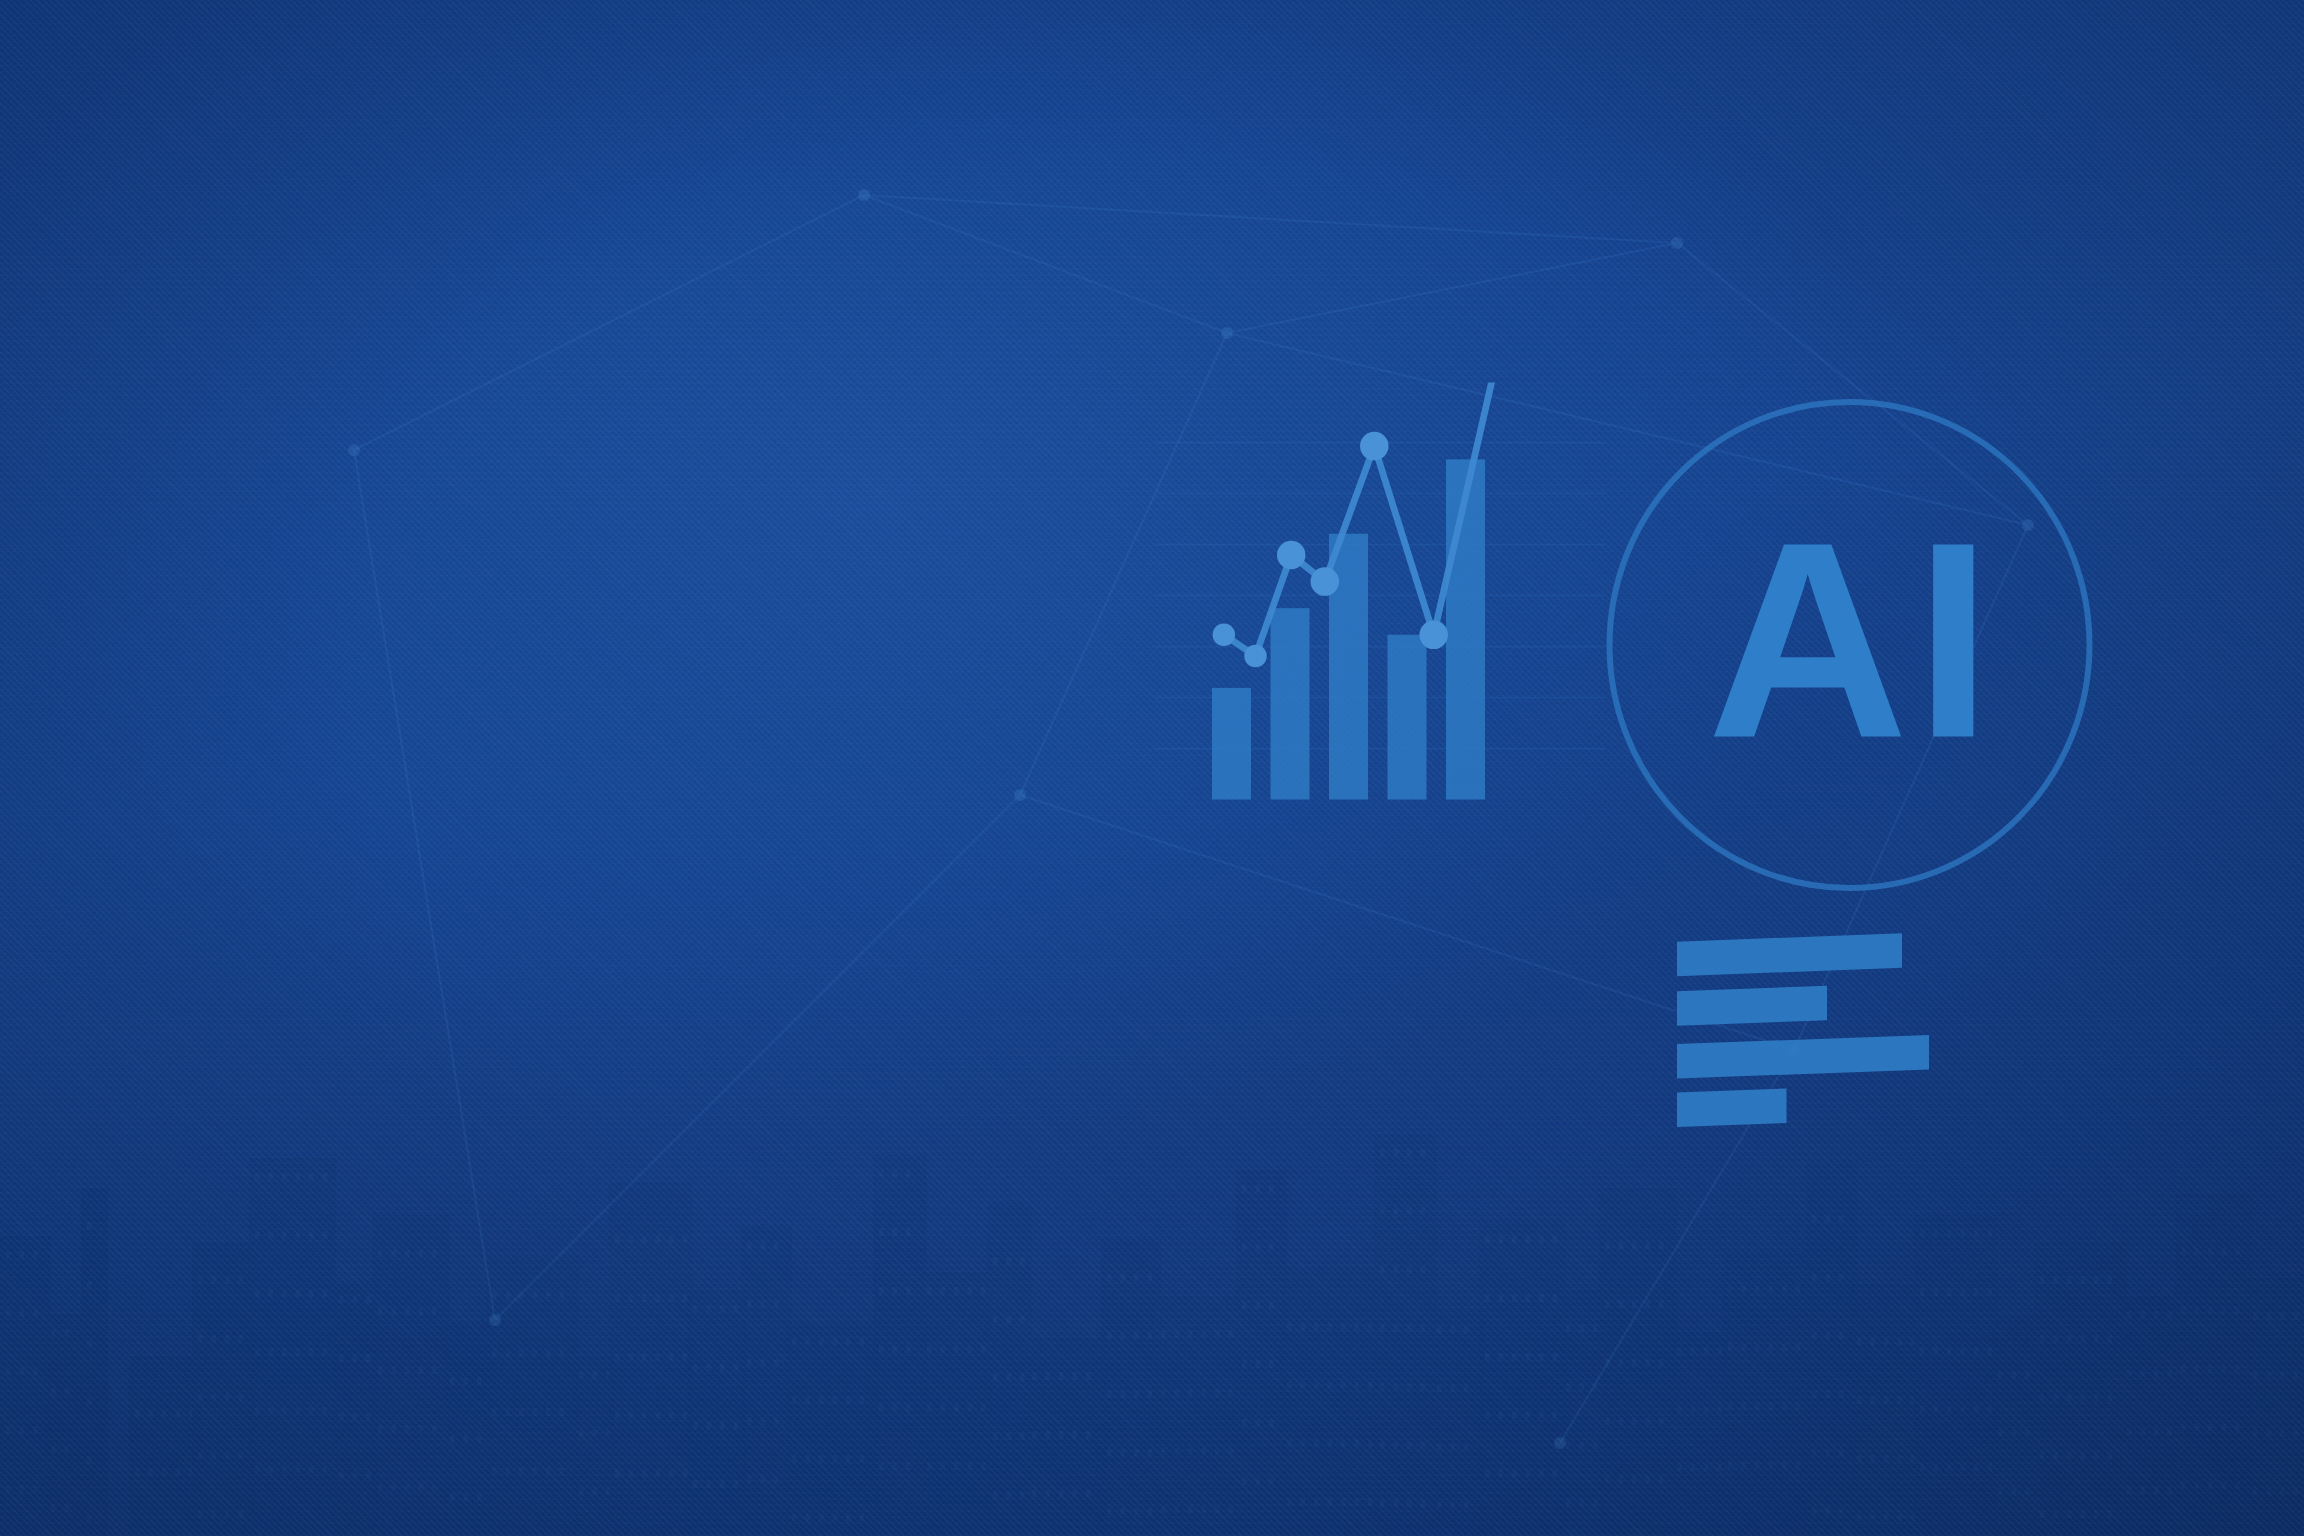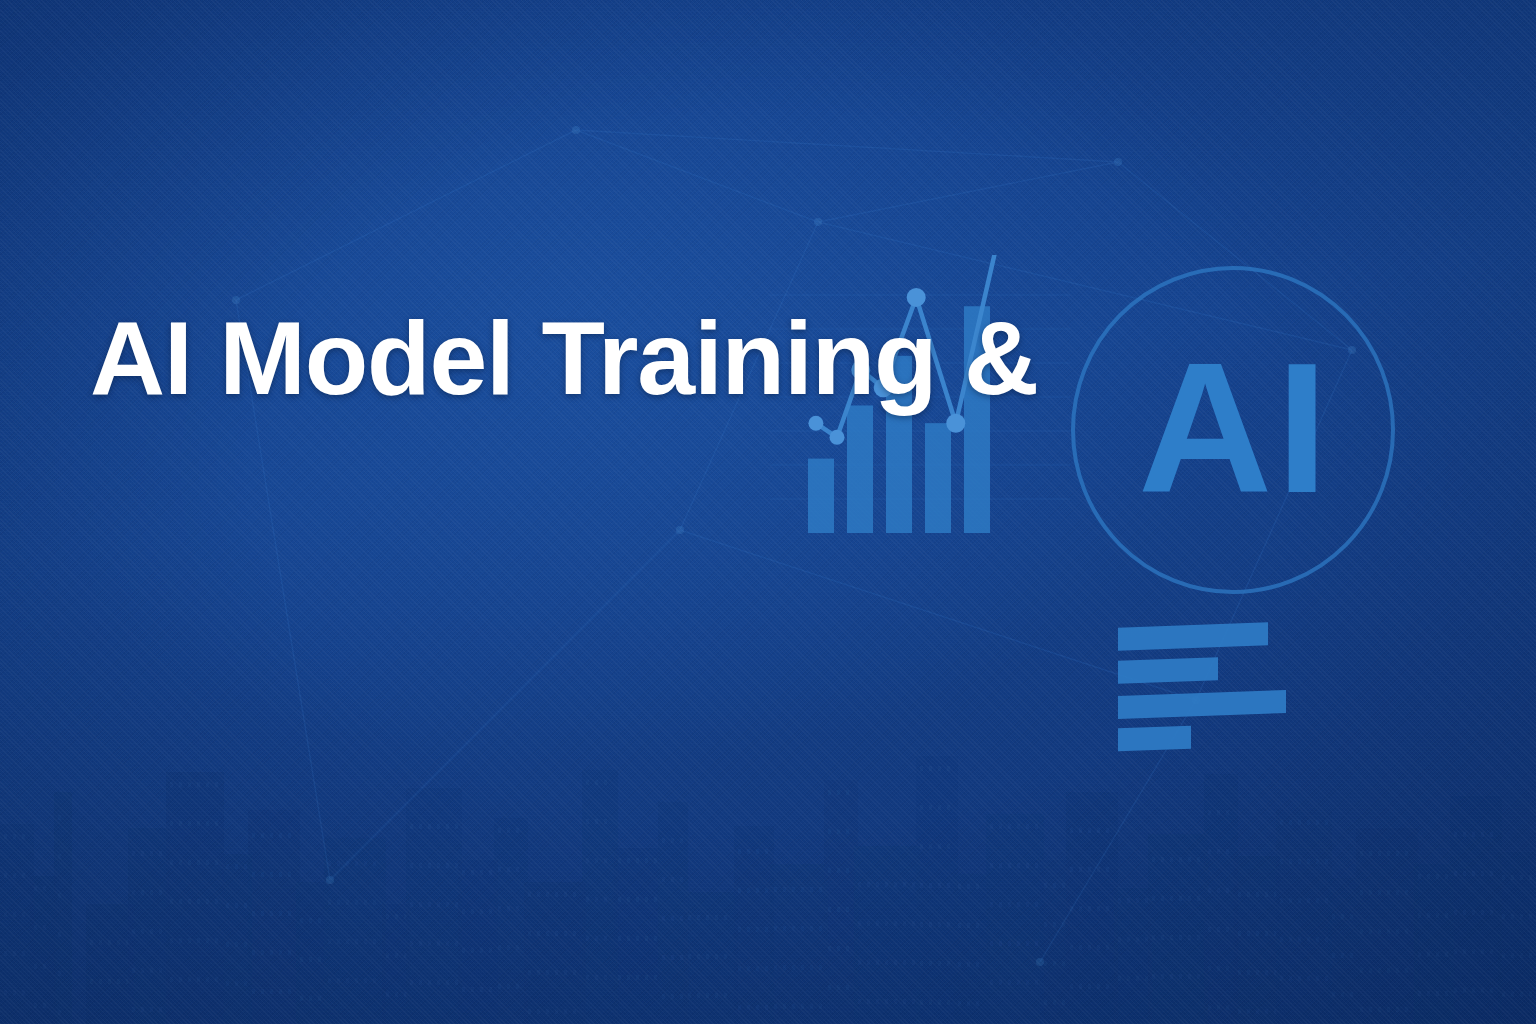--- a/index.html
+++ b/index.html
@@ -945,19 +945,18 @@
     <div id="doc-lines">
         <div class="doc-bar" style="top: 10px; width: 150px; background: rgb(47, 124, 198);"></div>
         <div class="doc-bar" style="top: 44px; width: 100px; background: rgb(47, 124, 198);"></div>
         <div class="doc-bar" style="top: 78px; width: 168px; background: rgb(47, 124, 198);"></div>
         <div class="doc-bar" style="top: 112px; width: 73px; background: rgb(47, 124, 198);"></div>
       </div>
 
   </div>
 
   <h1 id="headline">
-    <span class="hl-line">AI Model Training &amp;</span>
   </h1>
 
   <div class="layer" id="bg-vignette"></div>
   <div class="layer" id="bg-noise"></div>
 
 </div>
 
 </body></html>

